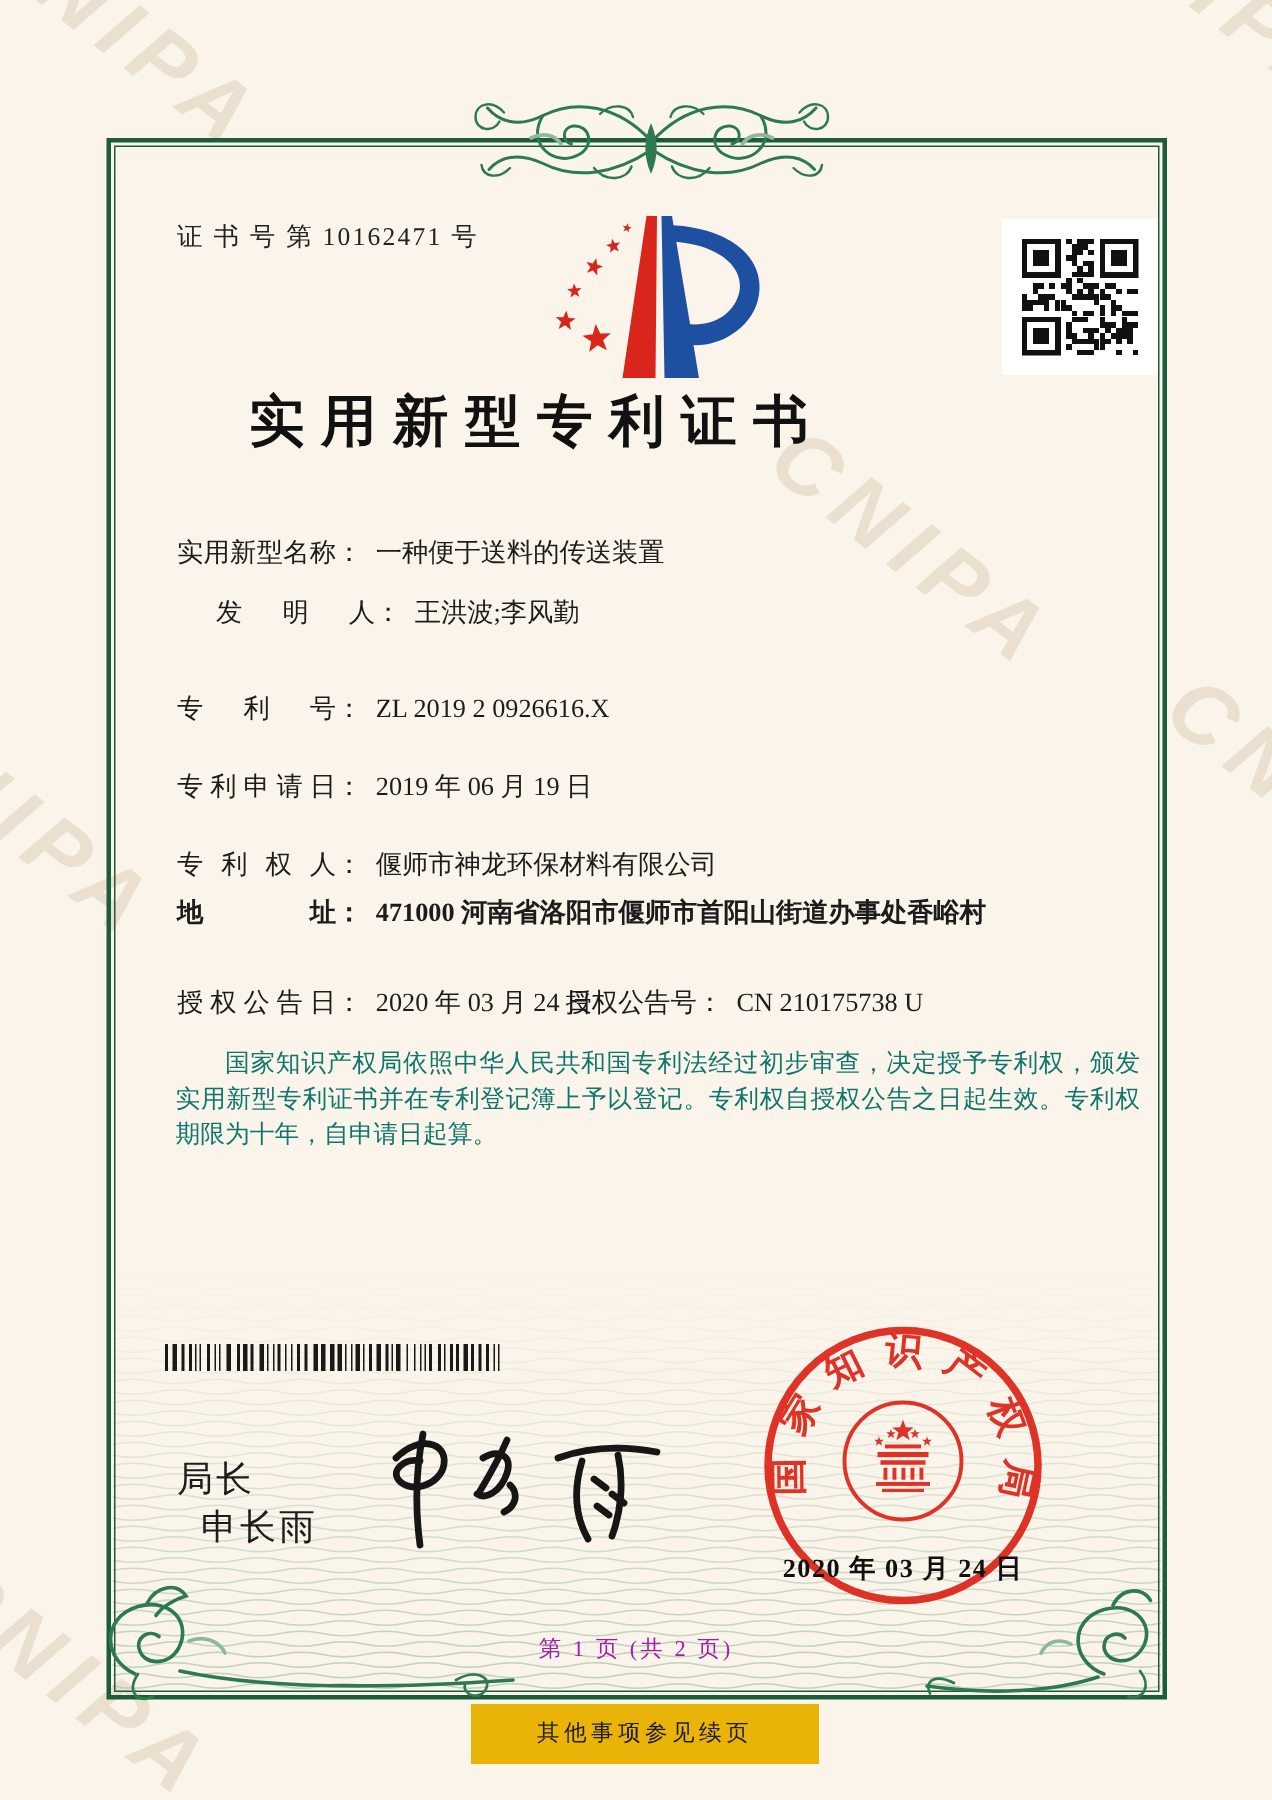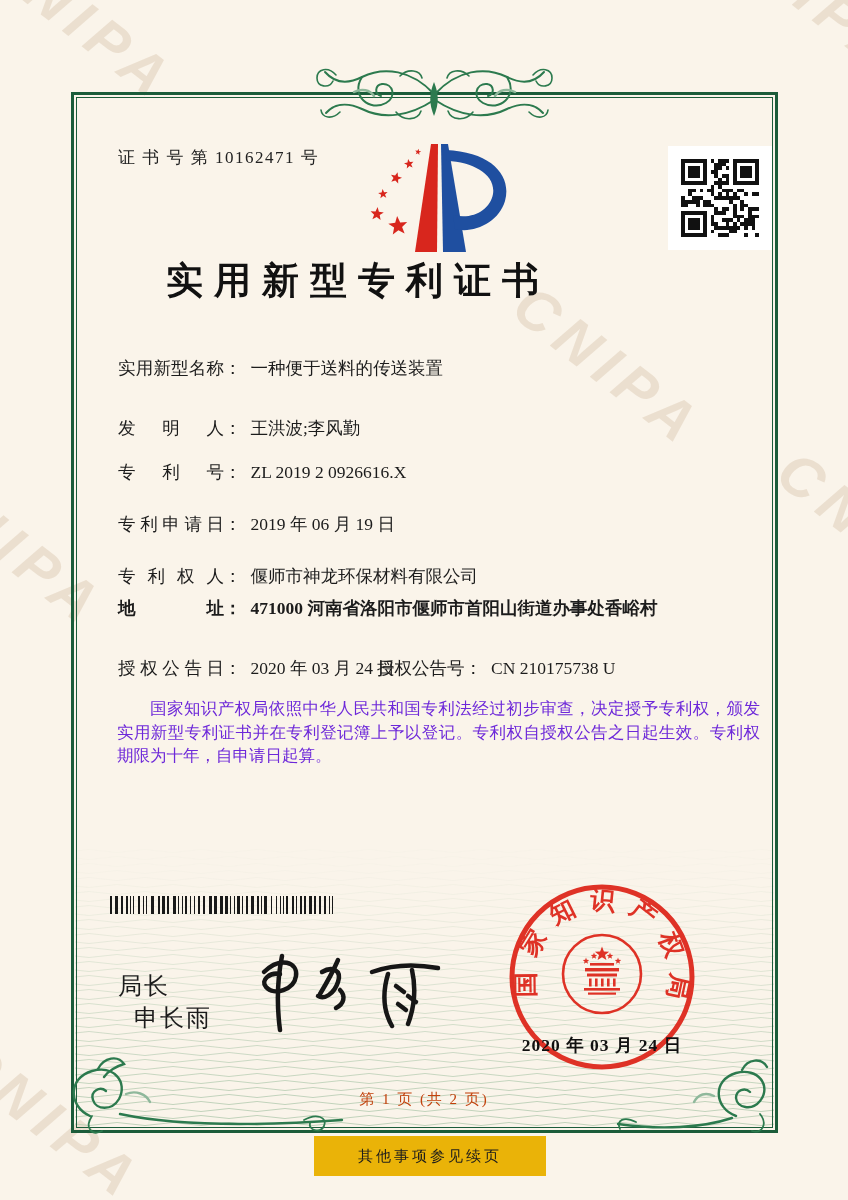--- a/index.html
+++ b/index.html
@@ -16,27 +16,27 @@
   .frame-inner{position:absolute;left:2px;top:2px;right:2px;bottom:2px;border:1px solid #1b5c3a;}
   
   .certno{position:absolute;left:118px;top:146px;font-size:17px;letter-spacing:1.5px;color:#222;}
   .title{position:absolute;left:0;top:256px;width:716px;text-align:center;
       font-size:37px;font-weight:bold;letter-spacing:11px;color:#111;}
   .row{position:absolute;left:118px;width:648px;font-size:17.5px;white-space:nowrap;color:#1c1c1c;}
   .flabel{display:inline-block;width:106px;text-align:justify;text-align-last:justify;vertical-align:bottom;}
   .fvalue{margin-left:9px;}
   .grp2{position:absolute;left:259px;top:0;}
   .paras{position:absolute;left:117px;top:697px;width:643px;font-size:16.5px;line-height:23.5px;
-      text-align:justify;color:#6d28d9;}
+      text-align:justify;color:#0f766e;}
   .paras p{margin:0 0 4px 0;text-indent:2em;}
   .signer{position:absolute;left:118px;font-size:24px;letter-spacing:2px;color:#1c1c1c;}
   .sealdate{position:absolute;left:505px;top:1033px;width:194px;text-align:center;
       font-size:17.5px;letter-spacing:1px;color:#101010;font-weight:bold;}
   .pagenum{position:absolute;left:0;top:1090px;width:848px;text-align:center;
-      font-size:15px;letter-spacing:2px;color:#c2410c;}
+      font-size:15px;letter-spacing:2px;color:#a21caf;}
   .footbox{position:absolute;left:314px;top:1136px;width:232px;height:40px;background:#eab308;
       text-align:center;line-height:40px;font-size:15px;letter-spacing:3px;color:#1c1c1c;}
   .qrbox{position:absolute;left:668px;top:146px;width:104px;height:104px;background:#ffffff;}
   .qrbox svg{position:absolute;left:13px;top:13px;}
   svg{display:block;}
 </style>
 </head>
 <body>
 
 <span class="wm" style="left:-30px;top:-14px;">CNIPA</span>
@@ -281,21 +281,21 @@
       <rect x="3.71" y="55.71" width="18.57" height="18.57" fill="#fff"></rect>
       <rect x="7.43" y="59.42" width="11.14" height="11.14" fill="#111"></rect>
     </svg>
 </div>
 
 <div class="title">实用新型专利证书</div>
 
 <div class="row" style="top:356px;">
   <span class="flabel">实用新型名称</span><span>：</span><span class="fvalue">一种便于送料的传送装置</span>
 </div>
-<div class="row" style="top:416px;">
+<div class="row" style="top:396px;margin-left:26px;">
   <span class="flabel">发明人</span><span>：</span><span class="fvalue">王洪波;李风勤</span>
 </div>
 <div class="row" style="top:460px;">
   <span class="flabel">专利号</span><span>：</span><span class="fvalue">ZL 2019 2 0926616.X</span>
 </div>
 <div class="row" style="top:512px;">
   <span class="flabel">专利申请日</span><span>：</span><span class="fvalue">2019 年 06 月 19 日</span>
 </div>
 <div class="row" style="top:564px;">
   <span class="flabel">专利权人</span><span>：</span><span class="fvalue">偃师市神龙环保材料有限公司</span>

